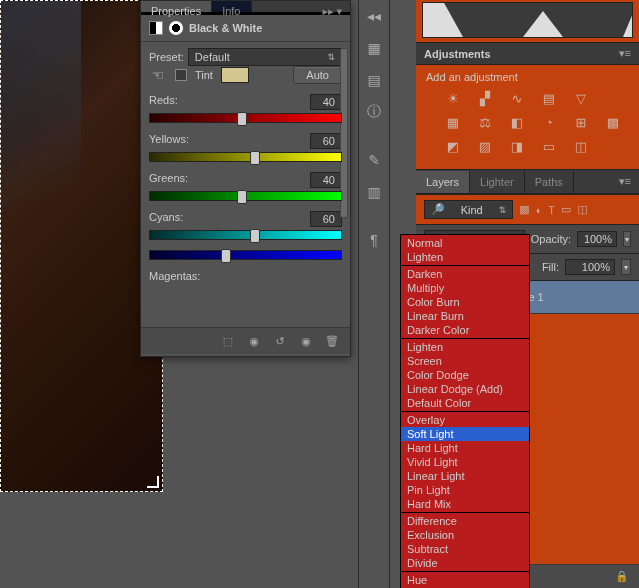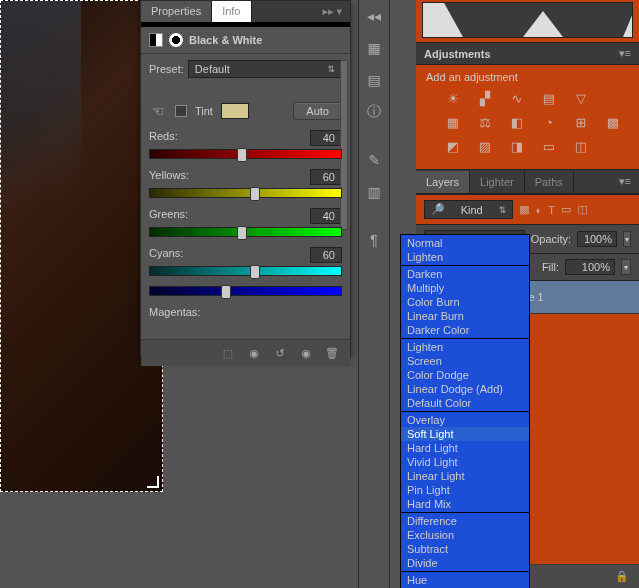--- a/index.html
+++ b/index.html
@@ -2,30 +2,30 @@
 <html><head>
 <meta charset="utf-8">
 <style>
 *{margin:0;padding:0;box-sizing:border-box;font-family:Tahoma,Arial,sans-serif;font-size:11px;color:#ccc;user-select:none}
 body{background:#535353;width:639px;height:588px;overflow:hidden;position:relative}
 .canvas-bg{position:absolute;left:0;top:0;width:360px;height:588px;background:#535353}
 .selection{position:absolute;left:0;top:0;width:163px;height:492px;border:1px dashed #fff;background:linear-gradient(135deg,#1a0f0a 0%,#3a1f12 30%,#2a1508 60%,#1a0a05 100%)}
 .selection::before{content:"";position:absolute;left:0;top:0;width:80px;height:280px;background:linear-gradient(160deg,#4a5f7a 0%,#2a3a4a 40%,transparent 70%);opacity:0.4}
 .corner-mark{position:absolute;right:3px;bottom:3px;width:12px;height:12px;border-right:2px solid #fff;border-bottom:2px solid #fff}
 .props-panel{position:absolute;left:140px;top:0;width:211px;height:357px;background:#535353;border:1px solid #2a2a2a;box-shadow:0 2px 8px rgba(0,0,0,.5)}
-.props-tabs{display:flex;background:#3a3a3a;height:26px;border-bottom:5px solid #000000}
+.props-tabs{display:flex;background:#3a3a3a;height:14px;border-bottom:3px solid #000000}
 .props-tab{padding:4px 10px;background:#535353;border-right:1px solid #222}
-.props-tab.inactive{background:#ffffff;color:#888}
+.props-tab.inactive{background:#0f172a;color:#888}
 .props-flyout{margin-left:auto;padding:4px 8px;color:#888}
 .bw-header{display:flex;align-items:center;gap:6px;padding:6px 8px;border-bottom:1px solid #3a3a3a}
 .bw-icon{width:14px;height:14px;background:linear-gradient(90deg,#000 50%,#fff 50%);border:1px solid #888}
 .bw-icon2{width:14px;height:14px;border-radius:50%;background:radial-gradient(circle,#000 40%,#fff 40%)}
 .props-body{padding:6px 8px;overflow:hidden;height:285px;position:relative}
 .scroll-thumb{position:absolute;right:2px;top:6px;width:8px;height:170px;background:#6a6a6a;border:1px solid #444;border-radius:2px}
-.preset-row{display:flex;align-items:center;gap:4px;margin-bottom:24px}
+.preset-row{display:flex;align-items:center;gap:4px;margin-bottom:0}
 .preset-sel{flex:1;background:#3a3a3a;border:1px solid #222;padding:2px 6px;display:flex;justify-content:space-between;align-items:center}
 .arrows{font-size:9px;color:#aaa}
 .tint-row{display:flex;align-items:center;gap:8px;margin-bottom:10px}
 .hand-icon{width:18px;height:18px;display:flex;align-items:center;justify-content:center;font-size:14px}
 .tint-chk{width:12px;height:12px;border:1px solid #888;background:#3a3a3a}
 .tint-swatch{width:28px;height:16px;background:#d4c890;border:1px solid #222}
 .auto-btn{margin-left:auto;padding:2px 12px;background:#5a5a5a;border:1px solid #3a3a3a;border-radius:3px;box-shadow:inset 0 1px 0 rgba(255,255,255,.1)}
 .slider-group{margin-bottom:10px}
 .slider-label-row{display:flex;justify-content:space-between;margin-bottom:3px}
 .slider-val{background:#3a3a3a;border:1px solid #222;padding:1px 6px;min-width:32px;text-align:right}
@@ -56,21 +56,21 @@
 .mini-icn{opacity:.7}
 .blend-row{display:flex;align-items:center;gap:6px;padding:5px 8px;border-bottom:1px solid #222;background:#474747;position:relative}
 .blend-sel{background:#3a3a3a;border:1px solid #222;padding:2px 6px;width:130px;display:flex;justify-content:space-between;align-items:center}
 .op-label{margin-left:auto}
 .pct-box{background:#3a3a3a;border:1px solid #222;padding:1px 4px;width:50px;text-align:right}
 .step-arr{width:10px;height:16px;background:#5a5a5a;border:1px solid #333;display:flex;align-items:center;justify-content:center;font-size:8px}
 .fill-row{display:flex;align-items:center;justify-content:flex-end;gap:6px;padding:5px 8px;border-bottom:1px solid #222;background:#474747}
 .layer-item{display:flex;align-items:center;gap:6px;padding:4px 8px;background:#5f7a9a;border-bottom:1px solid #333}
 .layer-thumb{width:30px;height:24px;background:linear-gradient(90deg,#000 50%,#fff 50%);border:1px solid #222}
 .layer-mask{width:30px;height:24px;background:#fff;border:1px solid #222}
-.blend-dropdown{position:absolute;left:400px;top:234px;width:130px;background:#1d4ed8;border:1px solid #000;z-index:100;font-size:11px;color:#000}
+.blend-dropdown{position:absolute;left:400px;top:234px;width:130px;background:#b91c1c;border:1px solid #000;z-index:100;font-size:11px;color:#000}
 .dd-group{border-bottom:1px solid #000;padding:1px 0}
 .dd-item{padding:1px 6px;white-space:nowrap}
 .dd-item.sel{background:#2a5fcf;color:#fff}
 .layers-footer{margin-top:auto;display:flex;justify-content:flex-end;gap:10px;padding:5px 10px;border-top:1px solid #3a3a3a;background:#4a4a4a}
 .lock-icn{opacity:.7}
 </style>
 </head>
 <body>
 
 <div class="canvas-bg">

